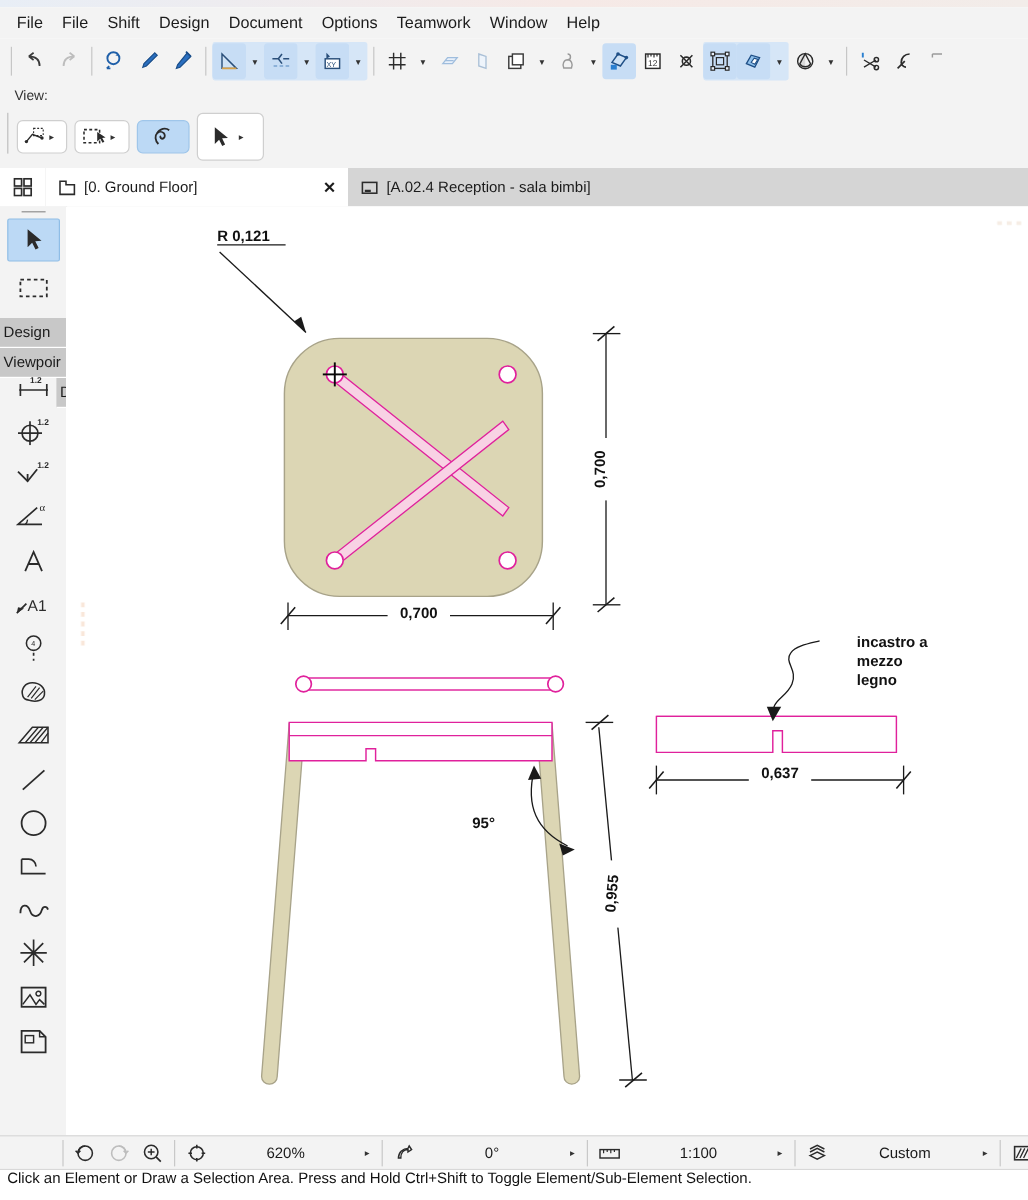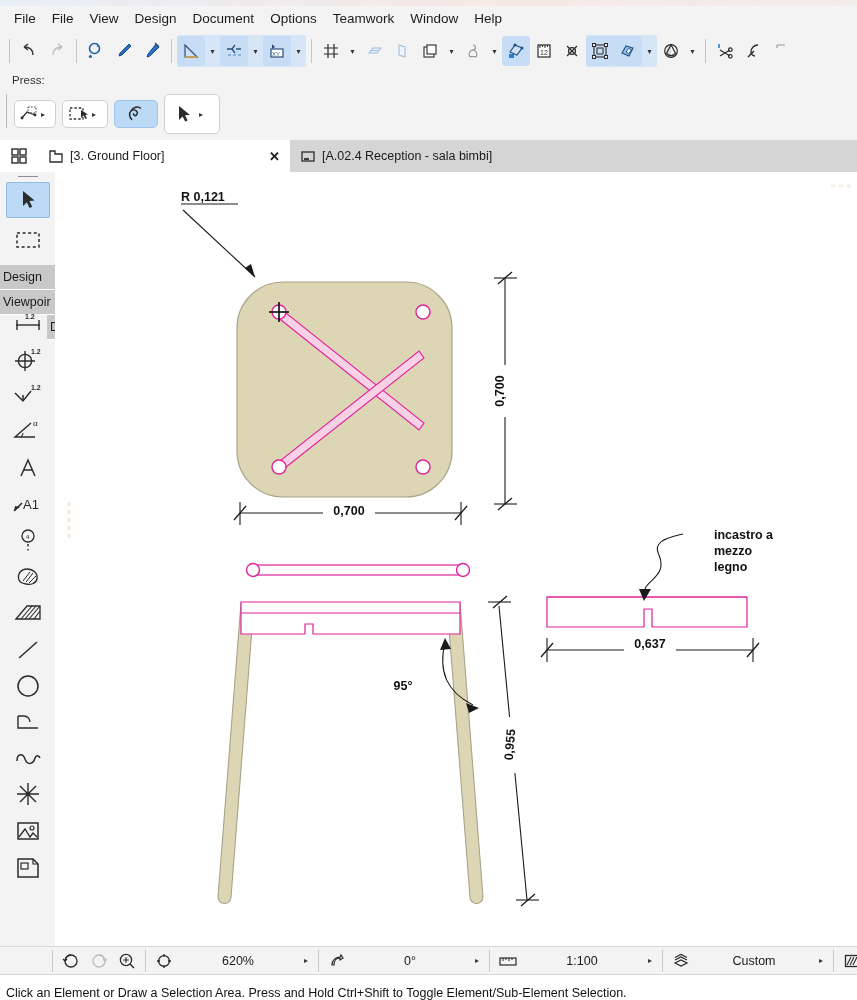--- a/index.html
+++ b/index.html
@@ -239,38 +239,38 @@
     flex: none;
   }
 
   .msgbar {
     position: absolute;
     bottom: 0; left: 0;
     width: 857px; height: 26px;
     background: #ffffff;
     border-top: 1px solid #d8d8d8;
     display: flex;
-    align-items: flex-end;
+    align-items: flex-start;
     padding-left: 6px;
     box-sizing: border-box;
     font-size: 12.5px;
     color: #121212;
   }
 
   .dimtext { font-family: "Liberation Sans", sans-serif; font-weight: bold; }
 </style>
 </head>
 <body>
 
 <div class="titlestrip"></div>
 
 <div class="menubar">
   <div class="menu-item">File</div>
   <div class="menu-item">File</div>
-  <div class="menu-item">View</div>
+  <div class="menu-item">Shift</div>
   <div class="menu-item">Design</div>
   <div class="menu-item">Document</div>
   <div class="menu-item">Options</div>
   <div class="menu-item">Teamwork</div>
   <div class="menu-item">Window</div>
   <div class="menu-item">Help</div>
 </div>
 
 <div class="toolbar1">
   <div class="tb-sep"></div>
@@ -435,21 +435,21 @@
       </svg>
   </div>
   <div class="tb-btn">
     <svg width="20" height="20" viewBox="0 0 20 20">
         <path d="M6 4 h8 M6 4 v3" stroke="#9a9a9a" stroke-width="1.2" fill="none"></path>
       </svg>
   </div>
 </div>
 
 <div class="toolbar2">
-  <div class="main-label">Press:</div>
+  <div class="main-label">View:</div>
   <div class="main-handle"></div>
 
   <div class="pillbtn" style="left:14px; top:30px; width:42px;">
     <span class="ic" style="margin-left:4px;">
       <svg width="20" height="18" viewBox="0 0 20 18">
           <path d="M3 13 L8 7 L16 10" fill="none" stroke="#2b2b2b" stroke-width="1.2"></path>
           <rect x="9" y="2" width="8" height="6" fill="none" stroke="#2b2b2b" stroke-width="0.9" stroke-dasharray="1.6 1.4"></rect>
           <circle cx="3" cy="13" r="1.4" fill="#2b2b2b"></circle>
           <circle cx="16" cy="10" r="1.4" fill="#2b2b2b"></circle>
         </svg>
@@ -495,21 +495,21 @@
         <rect x="9" y="9" width="6" height="6" fill="none" stroke="#2b2b2b" stroke-width="1.4"></rect>
       </svg>
   </div>
 
   <div class="tab active" style="width:252px;">
     <span class="tabicon">
       <svg width="16" height="16" viewBox="0 0 16 16">
           <path d="M2 14 L2 3 L7 3 L7 6 L14 6 L14 14 Z" fill="none" stroke="#2b2b2b" stroke-width="1.3"></path>
         </svg>
     </span>
-    <span>[3. Ground Floor]</span>
+    <span>[0. Ground Floor]</span>
     <span class="closex" style="margin-left:auto;">✕</span>
   </div>
 
   <div class="tab" style="width:255px;">
     <span class="tabicon">
       <svg width="16" height="16" viewBox="0 0 16 16">
           <rect x="2" y="4" width="12" height="9" fill="none" stroke="#2b2b2b" stroke-width="1.3"></rect>
           <path d="M4 11 h5" stroke="#2b2b2b" stroke-width="1.8"></path>
         </svg>
     </span>

